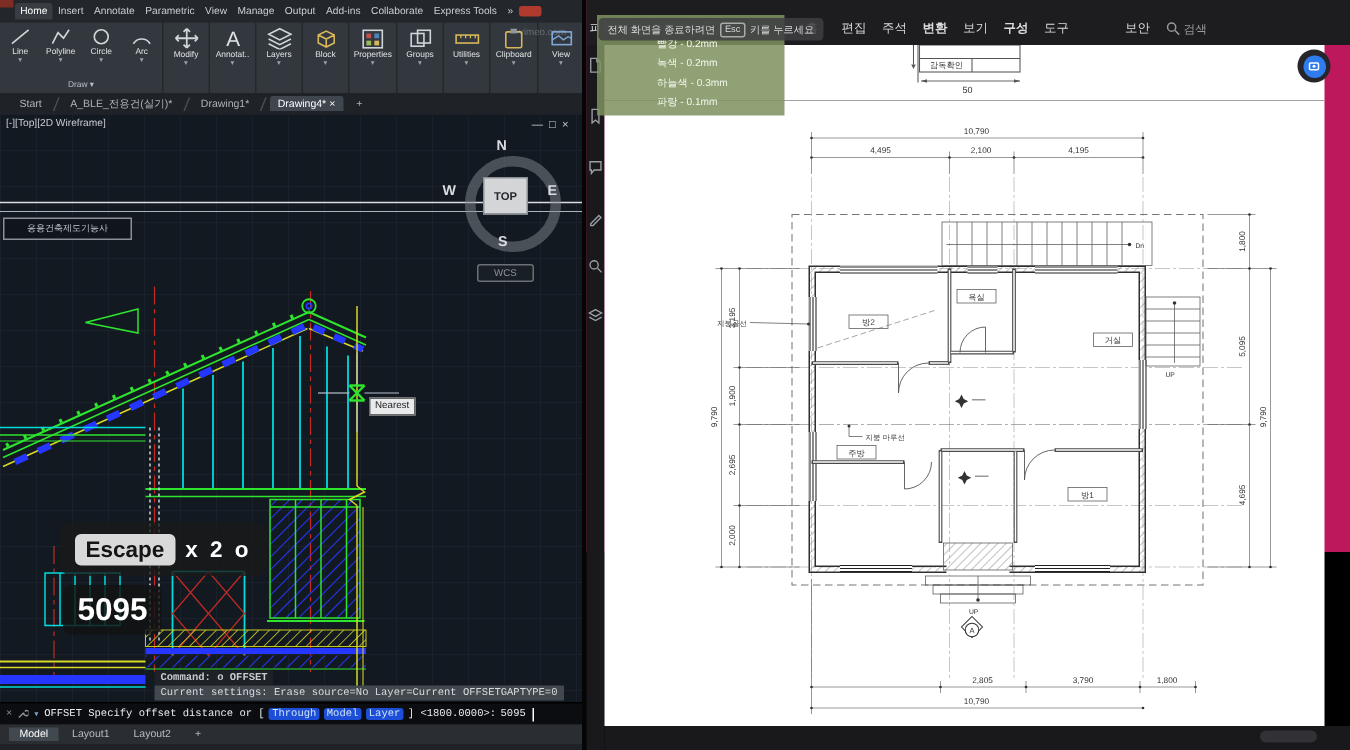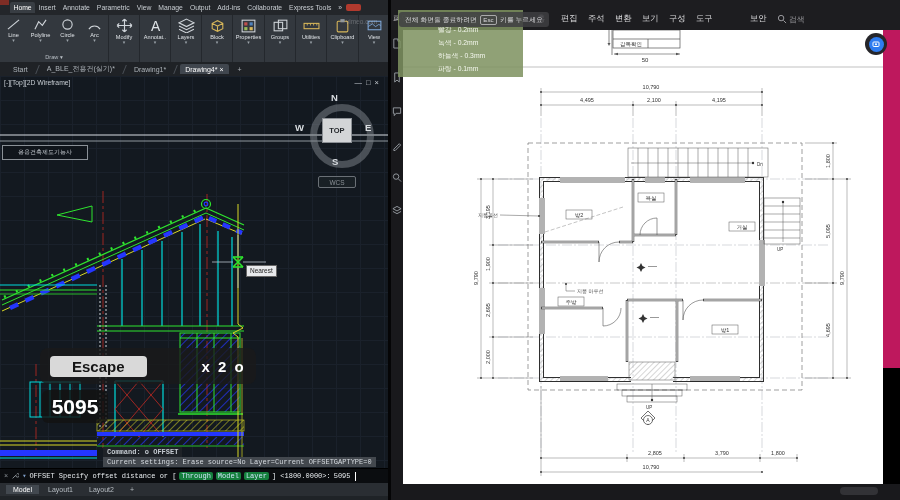--- a/index.html
+++ b/index.html
@@ -36,31 +36,31 @@
   .compass-top{left:322px;top:42px;width:28px;height:23px;background:#d3d5d7;color:#24282c;font-size:7.5px;font-weight:bold;
                display:flex;align-items:center;justify-content:center;border:1px solid #8d9196;}
   .cdir{color:#d9dde1;font-size:9.5px;font-weight:bold;}
   .wcs{left:318px;top:100px;width:36px;height:10px;border:1px solid #6a7076;border-radius:2px;color:#8a9096;
        font-size:6.5px;display:flex;align-items:center;justify-content:center;background:rgba(30,36,42,.6);}
   .layertag{left:2px;top:69px;width:84px;height:13px;background:#10151b;border:1px solid #8a9096;color:#c2c8ce;
             font-size:6px;display:flex;align-items:center;justify-content:center;white-space:nowrap;}
   .snaptip{left:246px;top:189px;background:#e8eaec;border:1px solid #666;color:#222;font-size:6.5px;padding:0 3px;line-height:10px;}
   .keys{left:40px;top:272px;height:36px;background:rgba(25,25,25,.78);border-radius:8px;display:flex;align-items:center;
         gap:7px;padding:0 10px;}
-  .keycap{background:#d9d9d9;color:#151515;font-size:15px;font-weight:bold;padding:2px 22px;border-radius:4px;}
-  .keyrest{color:#fff;font-size:15px;font-weight:bold;letter-spacing:2px;margin-left:48px;}
+  .keycap{background:#d9d9d9;color:#151515;font-size:15px;font-weight:bold;padding:2px 7px;border-radius:4px;}
+  .keyrest{color:#fff;font-size:15px;font-weight:bold;letter-spacing:2px;}
   .bignum{left:42px;top:314px;width:66px;height:33px;background:rgba(18,18,18,.82);border-radius:6px;color:#fff;
           font-size:21px;font-weight:bold;display:flex;align-items:center;justify-content:center;}
   .cmdline{font-family:"Liberation Mono","DejaVu Sans Mono",monospace;font-size:7px;color:#c5cbd1;padding:1px 4px;white-space:nowrap;}
   .cmd1{left:103px;top:447px;background:rgba(33,37,41,.85);font-weight:bold;}
   .cmd2{left:103px;top:457px;background:#43484e;color:#d6dbe0;}
   .cmdinput{left:0;top:468px;width:388px;height:15px;background:#0b0d10;border-top:1px solid #000;display:flex;
             align-items:center;font-family:"Liberation Mono","DejaVu Sans Mono",monospace;font-size:7px;color:#e8ecef;
             box-sizing:border-box;padding-left:4px;gap:3px;white-space:nowrap;}
-  .kwchip{background:#15803d;color:#cfe3f7;padding:0 2px;border-radius:2px;}
+  .kwchip{background:#1d4ed8;color:#cfe3f7;padding:0 2px;border-radius:2px;}
   .caretbar{display:inline-block;width:1px;height:9px;background:#fff;margin-left:1px;}
   .ltabs{left:0;top:483px;width:388px;height:13px;background:#2a2e33;display:flex;align-items:center;
          font-size:7px;color:#b7bdc3;padding-left:6px;box-sizing:border-box;gap:2px;}
   .ltab{padding:1px 7px;}
   .ltab.active{background:#42484f;color:#fff;}
   .statusrow{left:0;top:496px;width:388px;height:4px;background:#1f2327;}
   .wm{left:346px;top:18px;font-size:6.5px;color:rgba(205,210,215,.33);}
   
   .viewer{left:391px;top:0;width:509px;height:368px;background:#be185d;}
   .vtop{left:0;top:0;width:509px;height:30px;background:#1d1d20;}
@@ -430,23 +430,23 @@
       <span class="abs" style="left:60px;top:12px;color:#b9babd;font-size:9px;">↷</span>
       <svg class="abs" style="left:78px;top:14px;" width="10" height="10" viewBox="0 0 10 10">
           <g fill="none" stroke="#b9babd" stroke-width="1">
             <path d="M1 1 h7 l1.5 1.5 V9 H1 Z"></path>
             <rect x="3" y="5.5" width="4" height="3.5"></rect>
           </g>
         </svg>
       <span class="vmenu" style="left:146px;">홈</span>
       <span class="vmenu" style="left:170px;">편집</span>
       <span class="vmenu" style="left:197px;">주석</span>
-      <span class="vmenu" style="left:224px;">변환</span>
+      <span class="vmenu" style="left:224px;font-weight:bold;">변환</span>
       <span class="vmenu" style="left:251px;">보기</span>
-      <span class="vmenu" style="left:278px;">구성</span>
+      <span class="vmenu" style="left:278px;font-weight:bold;">구성</span>
       <span class="vmenu" style="left:305px;">도구</span>
       <span class="vmenu" style="left:332px;margin-top:35px;">양식</span>
       <span class="vmenu" style="left:359px;">보안</span>
       <svg class="abs" style="left:386px;top:14px;" width="10" height="10" viewBox="0 0 11 11">
           <circle cx="4.5" cy="4.5" r="3" fill="none" stroke="#9a9a9e" stroke-width="1.1"></circle>
           <line x1="7" y1="7" x2="10" y2="10" stroke="#9a9a9e" stroke-width="1.1"></line>
         </svg>
       <span class="abs vsearchtxt" style="left:398px;top:14px;">검색</span>
     </div>
 

